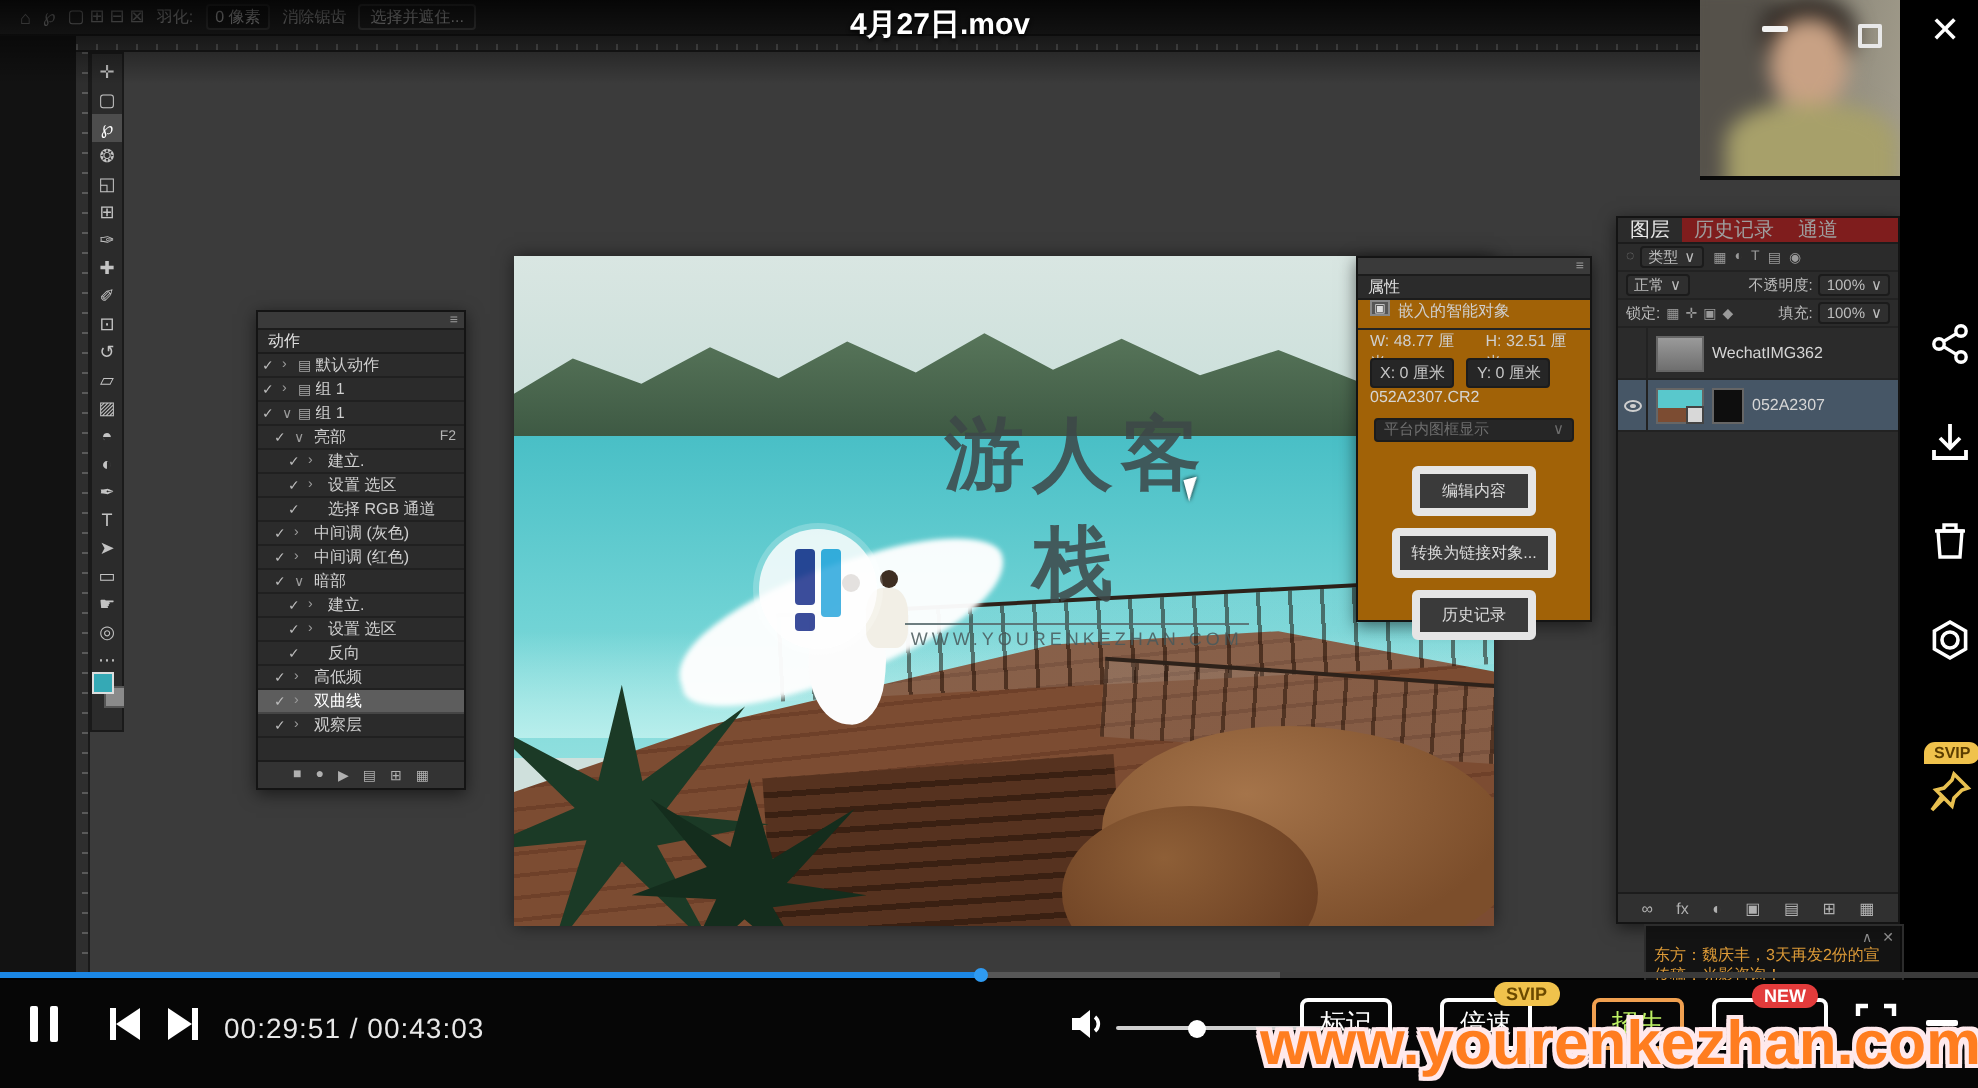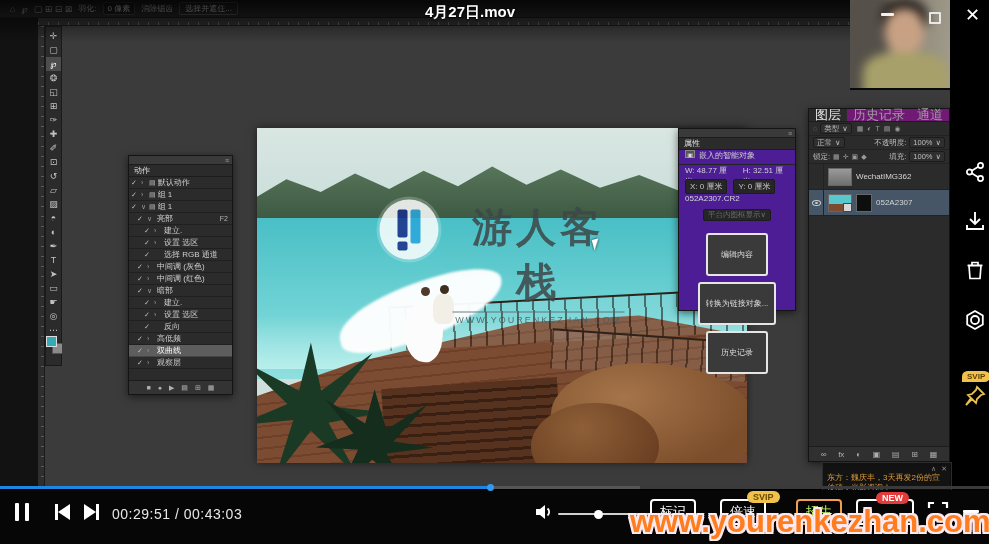--- a/index.html
+++ b/index.html
@@ -47,21 +47,21 @@
   .head2{position:absolute;left:37.4%;top:46.8%;width:9px;height:9px;background:#3e2e22;border-radius:50%}
   .stairs{position:absolute;left:26%;top:76%;width:36%;height:26%;transform:rotate(-4deg);
     background:repeating-linear-gradient(#56321f 0 7px,#3a2012 7px 10px)}
   .rocks{position:absolute;right:-2%;bottom:-4%;width:42%;height:34%;background:radial-gradient(ellipse at 35% 30%,#a5744a,#7c4e2b 70%);border-radius:45% 55% 40% 40%}
   .rocks2{position:absolute;right:18%;bottom:-8%;width:26%;height:26%;background:radial-gradient(ellipse at 40% 30%,#8e5f37,#6b3f22 75%);border-radius:50%}
   .plant{position:absolute;color:#16331f}
   .p1{left:-4%;top:64%;width:30%;height:40%;background:#1b3a26;
     clip-path:polygon(50% 0,57% 36%,92% 8%,64% 48%,100% 52%,62% 60%,82% 100%,50% 66%,26% 100%,38% 58%,0 62%,34% 46%,4% 14%,42% 36%)}
   .p2{left:12%;top:78%;width:24%;height:30%;background:#142d1d;
     clip-path:polygon(50% 0,60% 40%,95% 15%,66% 52%,100% 58%,60% 64%,78% 100%,48% 70%,20% 100%,36% 60%,0 58%,32% 44%,8% 10%,42% 34%)}
-  .wm{position:absolute;left:50%;top:40%;transform:translate(-50%,-50%);display:flex;align-items:flex-start;gap:14px;opacity:.85}
+  .wm{position:absolute;left:50%;top:40%;transform:translate(-50%,-50%);display:flex;align-items:flex-end;gap:14px;opacity:.85}
   .wm-logo{width:60px;height:60px;background:#fff;border-radius:50%;position:relative;box-shadow:0 0 0 3px rgba(255,255,255,.25)}
   .wm-logo .b1{position:absolute;left:18px;top:10px;width:10px;height:28px;background:#1b2f8a;border-radius:2px}
   .wm-logo .b2{position:absolute;left:31px;top:10px;width:10px;height:34px;background:#2aa7dd;border-radius:2px}
   .wm-logo .b3{position:absolute;left:18px;top:42px;width:10px;height:9px;background:#1b2f8a;border-radius:2px}
   .wm-text{text-align:center}
   .wm-brand{font-size:40px;font-weight:bold;color:#3d4748;letter-spacing:4px;font-family:"Liberation Serif","DejaVu Serif",serif}
   .wm-url{margin-top:2px;font-size:9px;color:#48595b;letter-spacing:2px;border-top:1px solid #55696b;padding-top:2px}
   .cursor{position:absolute;left:68.5%;top:33%;width:0;height:0;border-left:7px solid #fff;border-bottom:11px solid transparent;transform:rotate(-15deg);filter:drop-shadow(0 0 1px #000)}
 
   
@@ -76,34 +76,34 @@
   .arow .arr{width:6px;color:#9a9a9a;font-size:7px}
   .arow .fld{color:#a8a8a8;font-size:7px}
   .arow .albl{white-space:nowrap;overflow:hidden}
   .arow .akey{margin-left:auto;padding-right:4px;color:#b5b5b5;font-size:7px}
   .arow.lvl1{padding-left:8px}
   .arow.lvl2{padding-left:15px}
   .arow.sel{background:#5d5d5d;color:#fff}
   .abar{position:absolute;left:0;bottom:0;width:100%;height:14px;background:#333;border-top:1px solid #1c1c1c;display:flex;align-items:center;justify-content:center;gap:7px;font-size:7px;color:#b0b0b0}
 
   
-  .props{left:616px;top:102px;width:118px;height:183px;background:#4c1d95}
+  .props{left:616px;top:102px;width:118px;height:183px;background:#a16207}
   .prow{display:flex;align-items:flex-start;font-size:8px;color:#cfcfcf;padding:0 6px}
   .so-head{gap:4px;height:15px;border-bottom:1px solid #242424}
   .so-ic{width:10px;height:8px;background:#555;border:1px solid #888;font-size:6px;display:flex;align-items:center;justify-content:center;color:#ddd}
   .dims{height:14px;gap:10px}
   .xy .inp{background:#262626;border:1px solid #1c1c1c;border-radius:2px;padding:1px 4px;margin-right:6px;color:#c5c5c5}
   .fname{height:13px;color:#d5d5d5}
-  .ddl{margin:2px 24px;background:#262626;border:1px solid #1c1c1c;border-radius:2px;height:12px;display:flex;align-items:flex-start;padding:0 4px;color:#6e6e6e;font-size:7.5px;justify-content:space-between}
+  .ddl{margin:2px 8px;background:#262626;border:1px solid #1c1c1c;border-radius:2px;height:12px;display:flex;align-items:flex-start;padding:0 4px;color:#6e6e6e;font-size:7.5px;justify-content:space-between}
   .pbtns{display:flex;flex-direction:column;align-items:center;gap:6px;margin-top:12px}
-  .pbtn{min-width:62px;text-align:center;border:2px solid #e5e5e5;border-radius:3px;font-size:8px;color:#dcdcdc;padding:14px 6px;background:#3a3a3a}
+  .pbtn{min-width:62px;text-align:center;border:4px solid #e5e5e5;border-radius:3px;font-size:8px;color:#dcdcdc;padding:3px 6px;background:#3a3a3a}
 
   
   .layers{left:746px;top:82px;width:142px;height:354px}
-  .ltabs{display:flex;height:13px;border-bottom:1px solid #1c1c1c;background:#701a75;font-size:13px}
+  .ltabs{display:flex;height:13px;border-bottom:1px solid #1c1c1c;background:#7f1d1d;font-size:10px}
   .ltab{padding:0 6px;display:flex;align-items:center;color:#9e9e9e}
   .ltab.active{background:#2b2b2b;color:#e8e8e8}
   .lfilter,.lblend,.llock{height:14px;display:flex;align-items:center;font-size:7.5px;color:#bdbdbd;gap:3px;padding:0 4px;border-bottom:1px solid #222}
   .mini-dd{background:#2f2f2f;border:1px solid #1b1b1b;border-radius:2px;padding:0 3px;display:flex;align-items:center;gap:3px;height:11px}
   .mini-ic{font-size:7px;color:#9a9a9a}
   .lrow{height:26px;display:flex;align-items:center;gap:4px;border-bottom:1px solid #222;font-size:8px;color:#d5d5d5;padding-right:4px}
   .lrow.sel{background:#465666}
   .eyebox{width:15px;height:100%;border-right:1px solid #222;display:flex;align-items:center;justify-content:center}
   .eye{width:9px;height:6px;border:1px solid #cfcfcf;border-radius:50%;position:relative}
   .eye::after{content:'';position:absolute;left:2px;top:1px;right:2px;bottom:1px;background:#cfcfcf;border-radius:50%}

